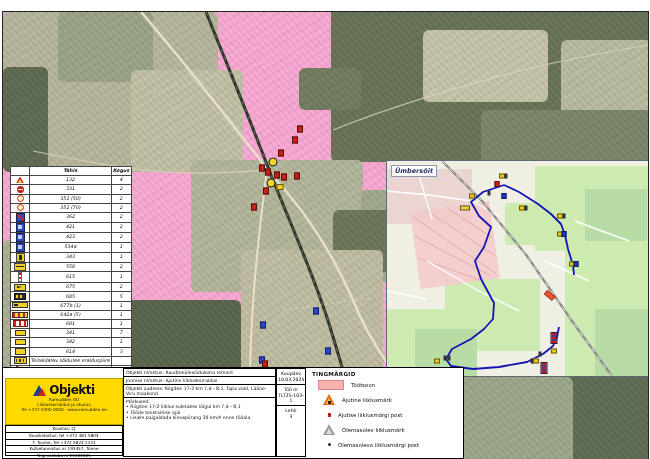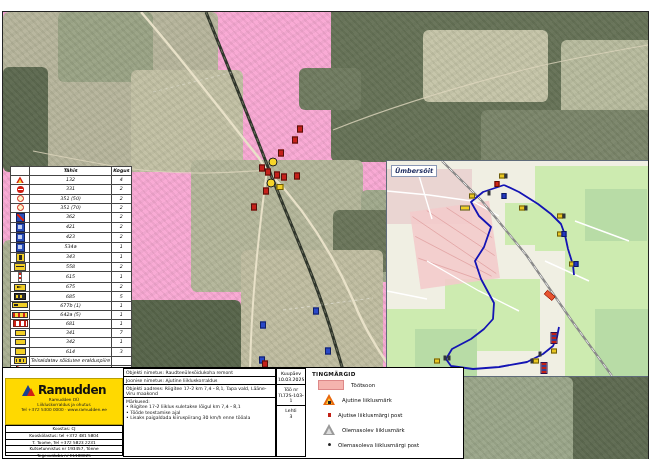--- a/index.html
+++ b/index.html
@@ -332,21 +332,21 @@
     </table>
   </div>
 
   <div id="titlestrip">
     <div id="logo-box" class="tb-box">
       <div id="logo-row">
         <span style="display:flex;">
           <span class="logo-tri-b"></span>
             <span class="logo-tri-r"></span>
         </span>
-        <span id="logo-word">Ramudden</span>
+        <span id="logo-word">Objekti</span>
       </div>
       <div class="logo-sub">Ramudden OÜ</div>
       <div class="logo-sub">Liikluskorraldus ja ohutus</div>
       <div class="logo-sub">Tel +372 5300 0000 · www.ramudden.ee</div>
     </div>
     <div id="contact-box" class="tb-box">
         <div class="contact-row">Koostas: CJ</div>
         <div class="contact-row">Kooskõlastus: tel +372 481 5804</div>
         <div class="contact-row">T. Toome, Tel +372 5823 2231</div>
         <div class="contact-row">Kutsetunnistus nr 193457, Tõnne</div>

